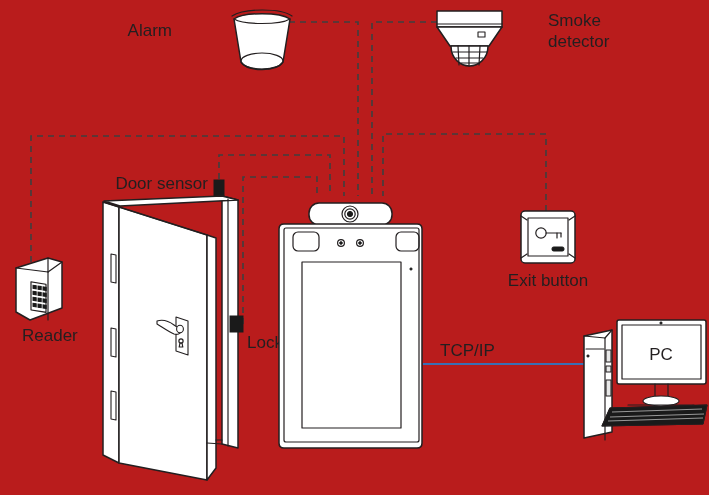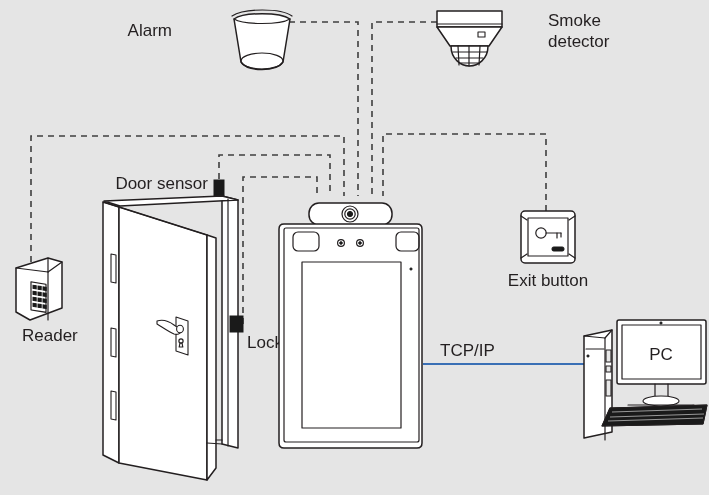--- a/index.html
+++ b/index.html
@@ -10,21 +10,21 @@
   body {
     width: 709px;
     height: 495px;
     font-family: "Liberation Sans", sans-serif;
     overflow: hidden;
   }
   #diagram-root {
     position: relative;
     width: 709px;
     height: 495px;
-    background: #e5e5e5;
+    background: #b91c1c;
   }
   svg.canvas {
     position: absolute;
     top: 0;
     left: 0;
     width: 709px;
     height: 495px;
   }
   .lbl {
     font-family: "Liberation Sans", sans-serif;

